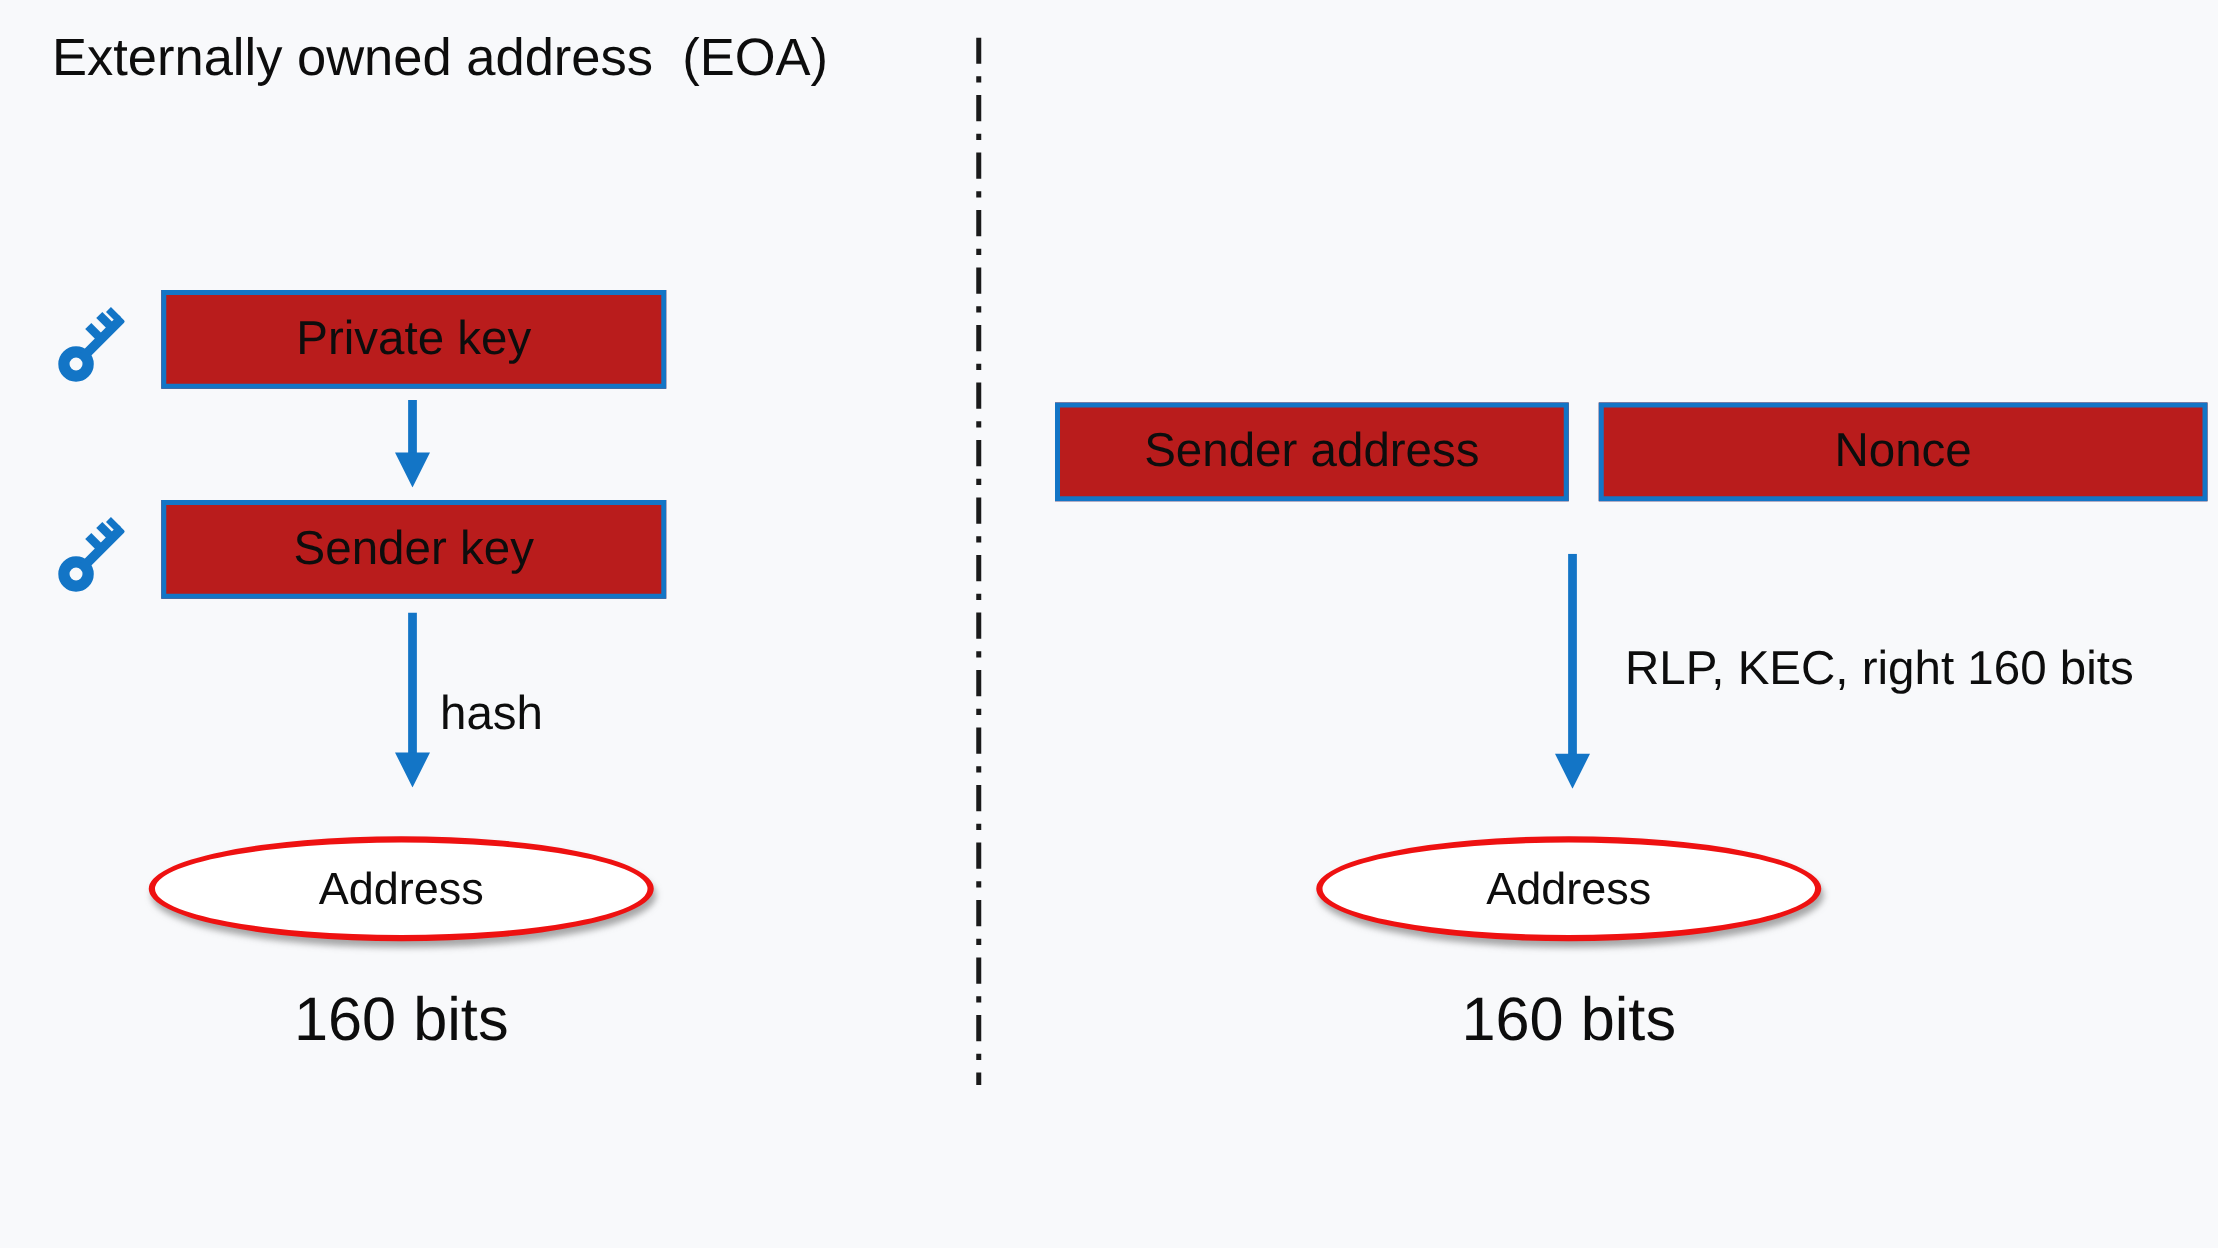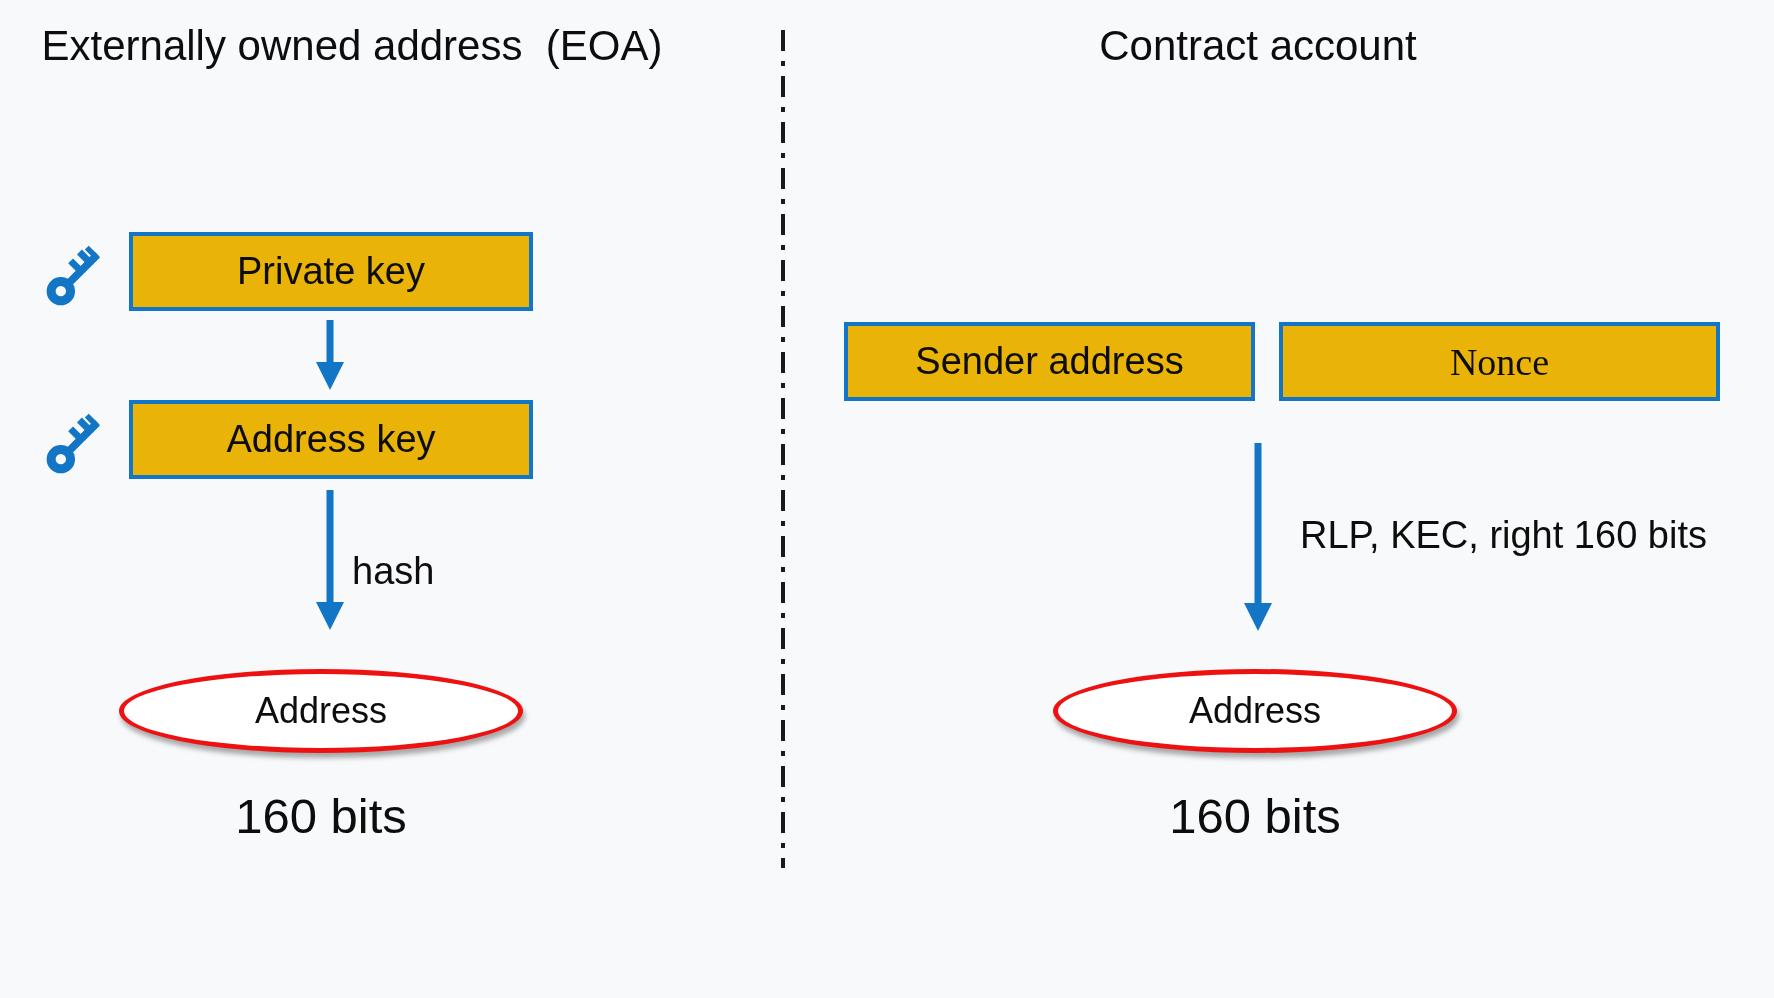--- a/index.html
+++ b/index.html
@@ -10,21 +10,21 @@
   }
   html,body{margin:0;padding:0;background:var(--bg);}
   #canvas{
     position:relative;width:1774px;height:998px;background:var(--bg);
     font-family:"Liberation Sans",sans-serif;color:var(--ink);
     overflow:hidden;
   }
   .title{position:absolute;top:22px;font-size:42px;text-align:center;white-space:nowrap;}
   .title .suffix{font-size:42px;}
   .flowbox{
-    position:absolute;height:79px;box-sizing:border-box;background:#eab308;
+    position:absolute;height:79px;box-sizing:border-box;background:#b91c1c;
     border:4px solid var(--blue);
     display:flex;align-items:center;justify-content:center;
     font-size:38px;white-space:nowrap;
   }
   .keyicon{position:absolute;width:72px;height:80px;}
   .arrow{position:absolute;}
   .flabel{position:absolute;font-size:38px;line-height:1.15;white-space:nowrap;}
   .addr{
     position:absolute;width:404px;height:84px;box-sizing:border-box;background:#ffffff;
     border:5px solid var(--red);border-radius:50%;
@@ -67,47 +67,44 @@
     <g transform="rotate(-45 52 52)" fill="#1375c6">
       <circle cx="21" cy="52" r="14" fill="none" stroke="#1375c6" stroke-width="13"></circle>
       <rect x="32" y="46.5" width="64" height="11" rx="2"></rect>
       <rect x="57" y="31" width="10" height="18"></rect>
       <rect x="75" y="31" width="10" height="18"></rect>
       <rect x="88" y="34" width="8" height="16"></rect>
     </g>
   </svg>
 
   <div class="flowbox" style="left:129px;top:400px;width:404px;">
-    <span>Address key</span>
+    <span>Sender key</span>
   </div>
 
   <svg class="arrow" style="left:316px;top:490px;" width="28" height="140" viewBox="0 0 28 140" aria-hidden="true">
     <rect x="10.5" y="0" width="7" height="114" fill="#1375c6"></rect>
     <polygon points="0,112 28,112 14,140" fill="#1375c6"></polygon>
   </svg>
   <div class="flabel" style="left:352px;top:550px;">hash</div>
 
   <div class="addr" style="left:119px;top:669px;">
     <span>Address</span>
   </div>
   <div class="bits" style="left:119px;top:788px;">160 bits</div>
 
   <svg class="divider" style="left:779px;top:30px;" width="8" height="838" viewBox="0 0 8 838" aria-hidden="true">
     <line x1="4" y1="0" x2="4" y2="838" stroke="#1a1a1a" stroke-width="4" stroke-dasharray="21 10 5 10"></line>
   </svg>
 
-  <div class="title" style="left:1026px;width:464px;">
-    <span>Contract account</span>
-  </div>
 
   <div class="flowbox" style="left:844px;top:322px;width:411px;">
     <span>Sender address</span>
   </div>
 
-  <div class="flowbox" style="left:1279px;top:322px;width:441px;font-family:Liberation Serif, serif;">
+  <div class="flowbox" style="left:1279px;top:322px;width:487px;">
     <span>Nonce</span>
   </div>
 
   <svg class="arrow" style="left:1244px;top:443px;" width="28" height="188" viewBox="0 0 28 188" aria-hidden="true">
     <rect x="10.5" y="0" width="7" height="162" fill="#1375c6"></rect>
     <polygon points="0,160 28,160 14,188" fill="#1375c6"></polygon>
   </svg>
   <div class="flabel" style="left:1300px;top:514px;text-align:right;">RLP, KEC, right 160 bits</div>
 
   <div class="addr" style="left:1053px;top:669px;">

